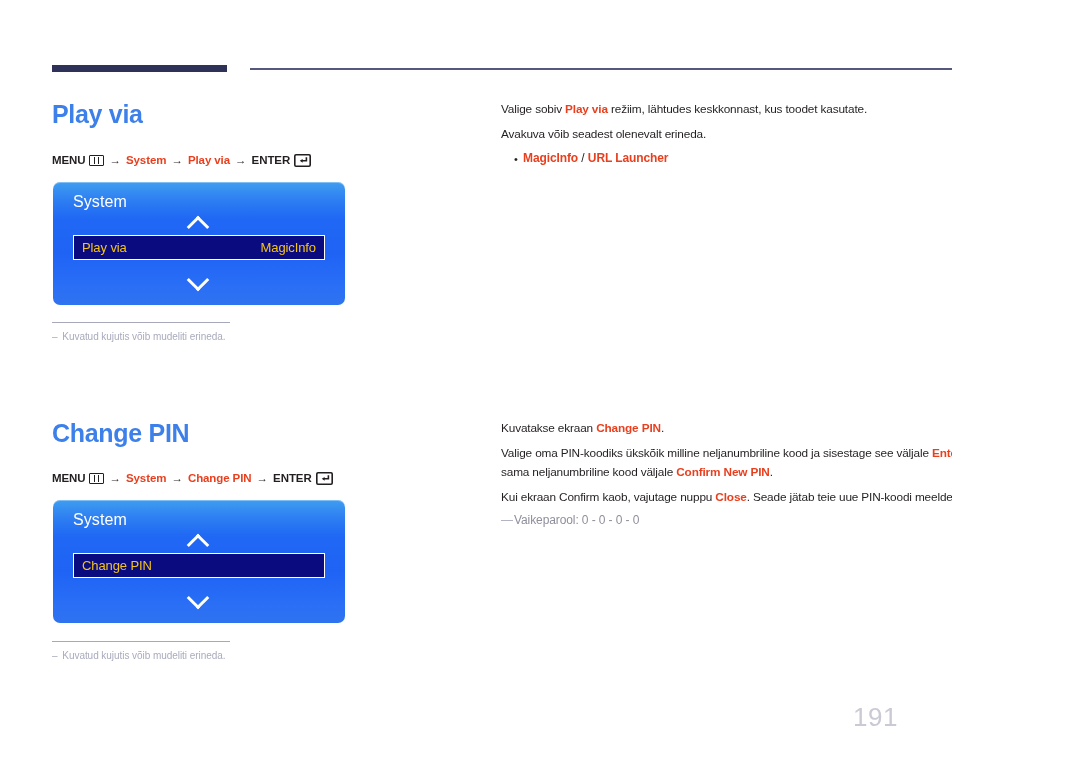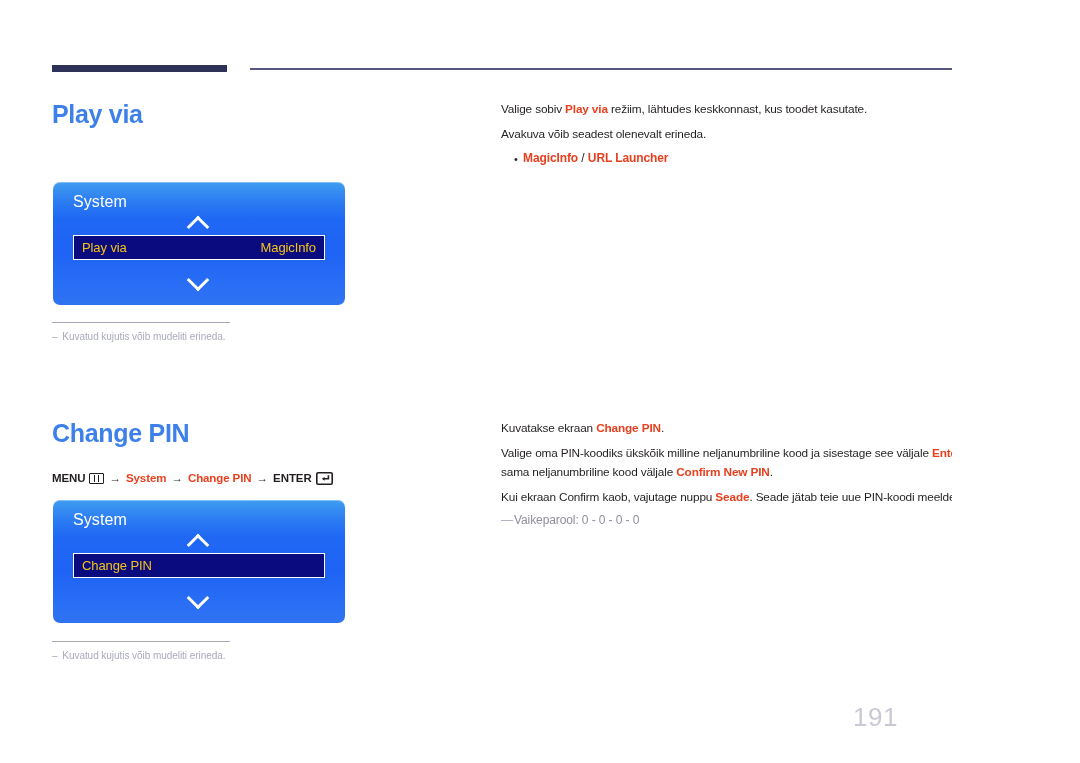--- a/index.html
+++ b/index.html
@@ -137,67 +137,81 @@
 </head>
 <body>
 
 <div class="page">
 
   <div class="hdr-thick"></div>
   <div class="hdr-thin"></div>
 
   <div class="sec-title" style="left:52px; top:100px;">Play via</div>
 
-
-  <div class="osd" style="left:53px; top:182px;">
-    <div class="osd-title">System</div>
-    <div class="chev chev-up"></div>
-    <div class="osd-row">
-      <span>Play via</span>
-      <span>MagicInfo</span>
-    </div>
-    <div class="chev chev-down"></div>
-  </div>
-
-  <div class="fnote-rule" style="left:52px; top:322px;"></div>
-  <div class="fnote" style="left:52px; top:331px;">
-    <span class="dash">–</span>
-    <span>Kuvatud kujutis võib mudeliti erineda.</span>
-  </div>
-
-  <div class="body-col" style="top:100px;">
-    <p class="para">
-      <span>Valige sobiv <b>Play via</b> režiim, lähtudes keskkonnast, kus toodet kasutate.</span>
-    </p>
-    <p class="para">
-      <span>Avakuva võib seadest olenevalt erineda.</span>
-    </p>
-    <div class="bullet-row">
-      <div class="bullet-dot">•</div>
-      <div class="bullet-txt"><span>MagicInfo</span><span class="slash"> / </span><span>URL Launcher</span></div>
-    </div>
-  </div>
-
-  <div class="sec-title" style="left:52px; top:419px;">Change PIN</div>
-
-  <div class="menu-path" style="left:52px; top:472px;">
+  <div class="menu-path" style="left:52px; top:154px;">
     <span>MENU</span><span class="icon-menu"></span><span class="arrow">→</span>
     <span class="red">System</span>
     <span class="arrow">→</span>
-    <span class="red">Change PIN</span>
+    <span class="red">Play via</span>
     <span class="arrow">→</span>
     <span>ENTER</span><span class="icon-enter">
       <svg width="17" height="13" viewBox="0 0 17 13" aria-hidden="true">
         <rect x="0.8" y="0.8" width="15.4" height="11.4" rx="1.2" fill="#ffffff" stroke="#231f20" stroke-width="1.6"></rect>
         <path d="M12.4 3.2 v3.6 H7.3" fill="none" stroke="#231f20" stroke-width="1.6"></path>
         <path d="M8.6 4.9 L5.8 6.8 L8.6 8.7 Z" fill="#231f20"></path>
       </svg>
     </span>
   </div>
 
+  <div class="osd" style="left:53px; top:182px;">
+    <div class="osd-title">System</div>
+    <div class="chev chev-up"></div>
+    <div class="osd-row">
+      <span>Play via</span>
+      <span>MagicInfo</span>
+    </div>
+    <div class="chev chev-down"></div>
+  </div>
+
+  <div class="fnote-rule" style="left:52px; top:322px;"></div>
+  <div class="fnote" style="left:52px; top:331px;">
+    <span class="dash">–</span>
+    <span>Kuvatud kujutis võib mudeliti erineda.</span>
+  </div>
+
+  <div class="body-col" style="top:100px;">
+    <p class="para">
+      <span>Valige sobiv <b>Play via</b> režiim, lähtudes keskkonnast, kus toodet kasutate.</span>
+    </p>
+    <p class="para">
+      <span>Avakuva võib seadest olenevalt erineda.</span>
+    </p>
+    <div class="bullet-row">
+      <div class="bullet-dot">•</div>
+      <div class="bullet-txt"><span>MagicInfo</span><span class="slash"> / </span><span>URL Launcher</span></div>
+    </div>
+  </div>
+
+  <div class="sec-title" style="left:52px; top:419px;">Change PIN</div>
+
+  <div class="menu-path" style="left:52px; top:472px;">
+    <span>MENU</span><span class="icon-menu"></span><span class="arrow">→</span>
+    <span class="red">System</span>
+    <span class="arrow">→</span>
+    <span class="red">Change PIN</span>
+    <span class="arrow">→</span>
+    <span>ENTER</span><span class="icon-enter">
+      <svg width="17" height="13" viewBox="0 0 17 13" aria-hidden="true">
+        <rect x="0.8" y="0.8" width="15.4" height="11.4" rx="1.2" fill="#ffffff" stroke="#231f20" stroke-width="1.6"></rect>
+        <path d="M12.4 3.2 v3.6 H7.3" fill="none" stroke="#231f20" stroke-width="1.6"></path>
+        <path d="M8.6 4.9 L5.8 6.8 L8.6 8.7 Z" fill="#231f20"></path>
+      </svg>
+    </span>
+  </div>
+
   <div class="osd" style="left:53px; top:500px;">
     <div class="osd-title">System</div>
     <div class="chev chev-up"></div>
     <div class="osd-row">
       <span>Change PIN</span>
       <span></span>
     </div>
     <div class="chev chev-down"></div>
   </div>
 
@@ -208,21 +222,21 @@
   </div>
 
   <div class="body-col" style="top:419px;">
     <p class="para">
       <span>Kuvatakse ekraan <b>Change PIN</b>.</span>
     </p>
     <p class="para">
       <span>Valige oma PIN-koodiks ükskõik milline neljanumbriline kood ja sisestage see väljale <b>Enter New PIN</b>. Sisestage sama neljanumbriline kood väljale <b>Confirm New PIN</b>.</span>
     </p>
     <p class="para">
-      <span>Kui ekraan Confirm kaob, vajutage nuppu <b>Seade</b>. Seade jätab teie uue PIN-koodi meelde.</span>
+      <span>Kui ekraan Confirm kaob, vajutage nuppu <b>Close</b>. Seade jätab teie uue PIN-koodi meelde.</span>
     </p>
     <div class="note-line">
       <span class="dash">—</span><span>Vaikeparool: 0 - 0 - 0 - 0</span>
     </div>
   </div>
 
   <div class="pageno">191</div>
 
 </div>
 

